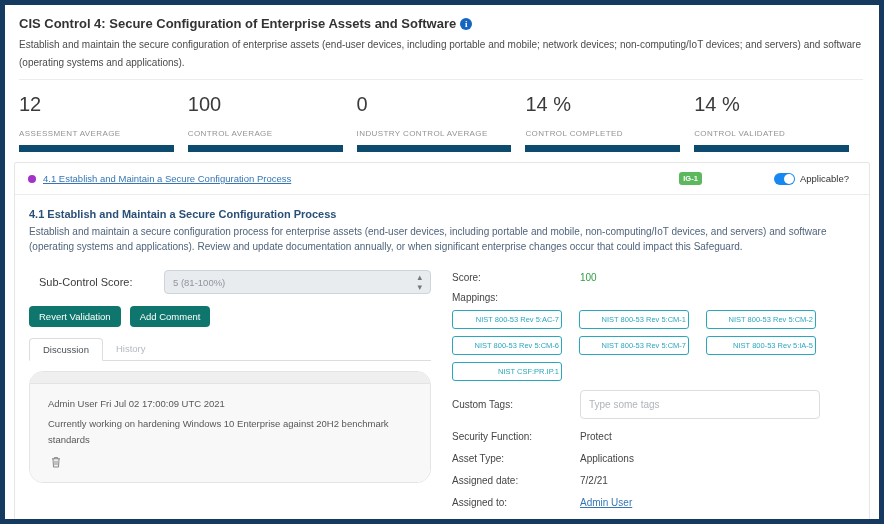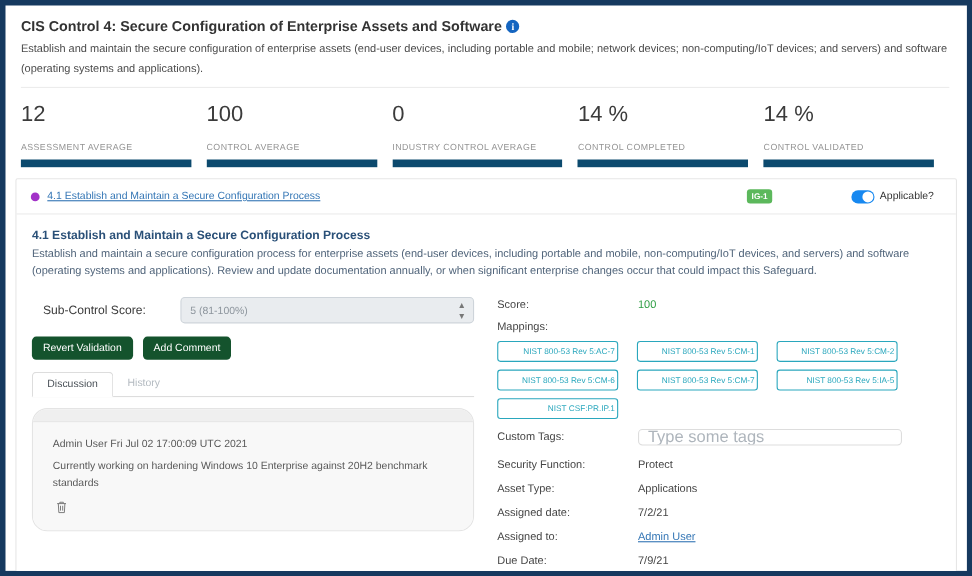--- a/index.html
+++ b/index.html
@@ -45,21 +45,21 @@
   .col-r { flex:1; }
 
   
   .score-row { display:flex; align-items:center; }
   .score-row .flabel { font-size:11px; color:#3b3b3b; width:125px; margin-left:10px; flex:0 0 auto; }
   .sel { flex:1; height:24px; background:#e9ecef; border:1px solid #ced4da; border-radius:4px; display:flex; align-items:center;
          padding:0 8px; font-size:9.5px; color:#8d959d; cursor:default; }
   .sel .sel-txt { flex:1; }
   .sel .arrows { font-size:9px; color:#777; }
   .btn-row { margin-top:12px; display:flex; gap:9px; }
-  .btn { background:#14532d; color:#fff; border:none; border-radius:4px; font-size:9.5px; padding:5px 10px;
+  .btn { background:#0f766e; color:#fff; border:none; border-radius:4px; font-size:9.5px; padding:5px 10px;
          font-family:"Liberation Sans",sans-serif; cursor:pointer; }
   .tabs { margin-top:11px; border-bottom:1px solid #ddd; display:flex; }
   .tab { font-size:9.5px; padding:5px 13px; cursor:pointer; }
   .tab.active { color:#495057; background:#fff; border:1px solid #ddd; border-bottom:1px solid #fff; border-radius:4px 4px 0 0; margin-bottom:-1px; }
   .tab.inactive { color:#b3bac0; }
   .comment-card { margin-top:10px; border:1px solid #e4e4e4; border-radius:14px; overflow:hidden; }
   .comment-head { height:12px; background:#efefef; border-bottom:1px solid #e4e4e4; }
   .comment-body { background:#f8f8f8; padding:14px 10px 10px 18px; min-height:88px; }
   .comment-meta { font-size:9.5px; color:#585858; }
   .comment-text { font-size:9.5px; color:#585858; line-height:16px; margin-top:7px; max-width:345px; }
@@ -69,21 +69,21 @@
   .drow { display:flex; align-items:flex-end; margin-bottom:9px; min-height:13px; }
   .dlabel { width:128px; flex:0 0 auto; font-size:10px; color:#454545; }
   .dvalue { font-size:10px; color:#454545; }
   .dvalue.green { color:#2e9e44; }
   .dvalue.link { color:#3476b5; text-decoration:underline; cursor:pointer; }
   .map-label { font-size:10px; color:#454545; margin-bottom:7px; }
   .map-grid { display:grid; grid-template-columns:repeat(3,110px); column-gap:17px; row-gap:7px; margin-bottom:9px; }
   .map-badge { border:1px solid #2aa7bd; color:#2aa7bd; background:#fff; font-size:7.5px; text-align:right;
                padding:4px 2px; border-radius:3px; white-space:nowrap; overflow:hidden; cursor:pointer; }
   .tags-row { display:flex; align-items:center; margin-bottom:10px; }
-  .tags-input { width:240px; height:15px; border:1px solid #ddd; border-radius:4px; font-size:15px; padding:0 8px;
+  .tags-input { width:240px; height:29px; border:1px solid #ddd; border-radius:4px; font-size:10px; padding:0 8px;
                 font-family:"Liberation Sans",sans-serif; color:#444; }
   .tags-input::placeholder { color:#aeb5bc; }
 </style>
 </head>
 <body>
 
 <div class="frame">
 <div class="page">
 
   <div class="hdr">

